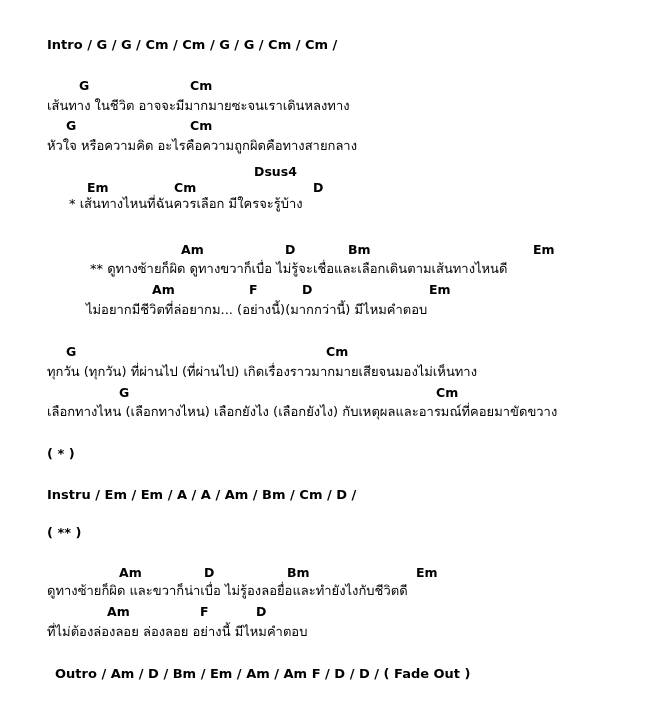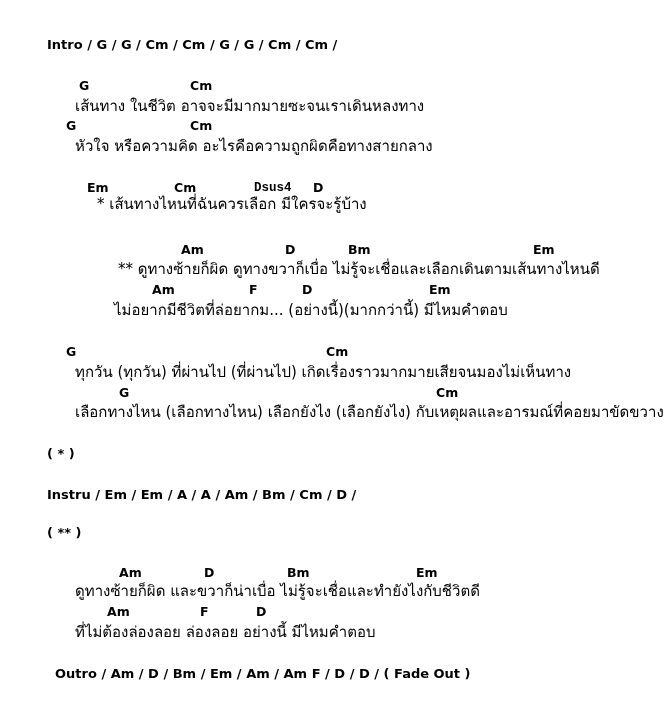--- a/index.html
+++ b/index.html
@@ -18,22 +18,21 @@
     .line {
       position: absolute;
       white-space: nowrap;
       line-height: 16px;
     }
     .bold {
       font-weight: bold;
       font-size: 13px;
     }
     .lyric {
-      font-size: 15px;
-      margin-left: 28px;
+      font-size: 13px;
     }
     .chord {
       position: absolute;
       font-weight: bold;
       font-size: 12.5px;
       white-space: nowrap;
       line-height: 16px;
     }
   </style>
 </head>
@@ -47,21 +46,21 @@
   <div class="line lyric" style="left:47px; top:98px;">เส้นทาง ในชีวิต อาจจะมีมากมายซะจนเราเดินหลงทาง</div>
 
   <div class="chord" style="left:66px; top:118px;">G</div>
   <div class="chord" style="left:190px; top:118px;">Cm</div>
   <div class="line lyric" style="left:47px; top:138px;text-align:right;">หัวใจ หรือความคิด อะไรคือความถูกผิดคือทางสายกลาง</div>
 </div>
 
 <div>
   <div class="chord" style="left:87px; top:180px;">Em</div>
   <div class="chord" style="left:174px; top:180px;">Cm</div>
-  <div class="chord" style="left:254px; top:180px;font-family:Liberation Mono, monospace;">Dsus4</div>
+  <div class="chord" style="left:254px; top:164px;">Dsus4</div>
   <div class="chord" style="left:313px; top:180px;">D</div>
   <div class="line lyric" style="left:69px; top:196px;">* เส้นทางไหนที่ฉันควรเลือก มีใครจะรู้บ้าง</div>
 </div>
 
 <div>
   <div class="chord" style="left:181px; top:242px;">Am</div>
   <div class="chord" style="left:285px; top:242px;">D</div>
   <div class="chord" style="left:348px; top:242px;">Bm</div>
   <div class="chord" style="left:533px; top:242px;">Em</div>
   <div class="line lyric" style="left:90px; top:261px;text-align:center;">** ดูทางซ้ายก็ผิด ดูทางขวาก็เบื่อ ไม่รู้จะเชื่อและเลือกเดินตามเส้นทางไหนดี</div>
@@ -85,21 +84,21 @@
 
 <div class="line bold" style="left:47px; top:446px;">( * )</div>
 <div class="line bold" style="left:47px; top:487px;">Instru  / Em / Em / A / A / Am / Bm / Cm / D /</div>
 <div class="line bold" style="left:47px; top:525px;">( ** )</div>
 
 <div>
   <div class="chord" style="left:119px; top:565px;">Am</div>
   <div class="chord" style="left:204px; top:565px;">D</div>
   <div class="chord" style="left:287px; top:565px;">Bm</div>
   <div class="chord" style="left:416px; top:565px;">Em</div>
-  <div class="line lyric" style="left:47px; top:583px;">ดูทางซ้ายก็ผิด และขวาก็น่าเบื่อ ไม่รู้จะเชื่อและทำยังไงกับชีวิตดี</div>
+  <div class="line lyric" style="left:47px; top:583px;">ดูทางซ้ายก็ผิด และขวาก็น่าเบื่อ ไม่รู้องลอยื่อและทำยังไงกับชีวิตดี</div>
 
   <div class="chord" style="left:107px; top:604px;">Am</div>
   <div class="chord" style="left:200px; top:604px;">F</div>
   <div class="chord" style="left:256px; top:604px;">D</div>
   <div class="line lyric" style="left:47px; top:624px;">ที่ไม่ต้องล่องลอย ล่องลอย อย่างนี้ มีไหมคำตอบ</div>
 </div>
 
 <div class="line bold" style="left:55px; top:666px;">Outro  / Am / D / Bm / Em / Am / Am F / D / D / ( Fade Out )</div>
 
 </body></html>

